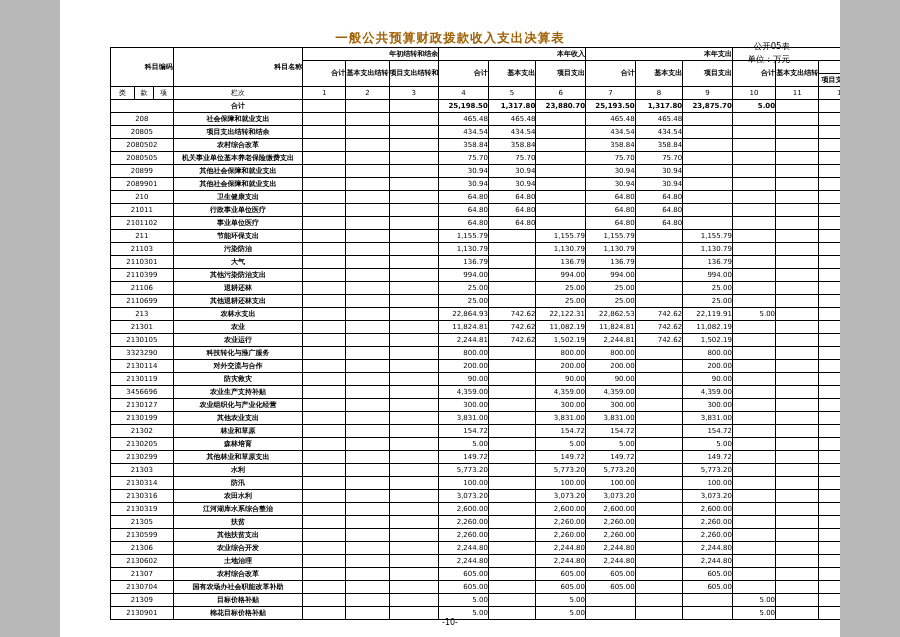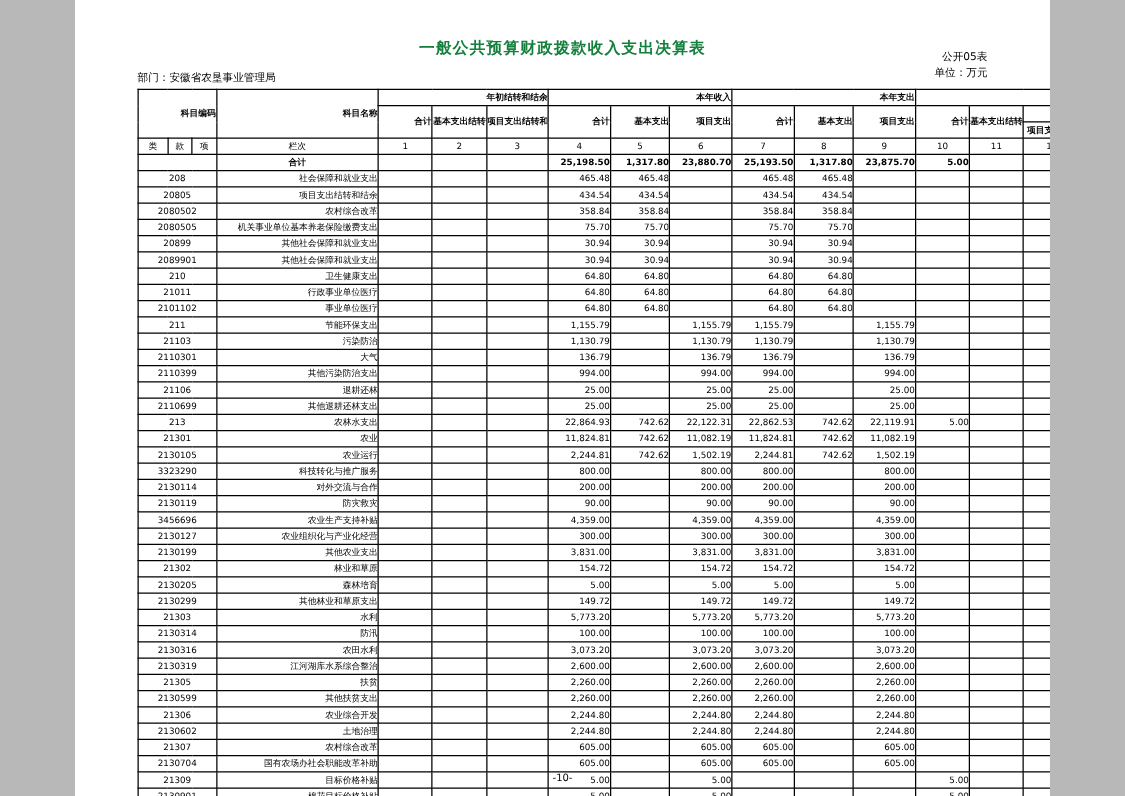--- a/index.html
+++ b/index.html
@@ -3,21 +3,21 @@
 <meta charset="utf-8">
 <style>
   html,body{margin:0;padding:0;background:#b8b8b8;}
   body{font-family:"DejaVu Sans","Liberation Sans",sans-serif;}
   .page{
     width:780px;height:637px;background:#fff;position:relative;
     box-sizing:border-box;padding:0;margin:0 auto;overflow:hidden;
   }
   .title{
     text-align:center;font-size:12.5px;font-weight:bold;letter-spacing:1px;
-    margin-top:30px;color:#15803d;font-family:Liberation Serif, serif;
+    margin-top:30px;color:#a16207;font-family:Liberation Serif, serif;
   }
   .form-code{
     position:absolute;right:50px;top:40px;font-size:8.5px;color:#000;text-align:right;line-height:1.5;
   }
   .dept-row{
     display:flex;justify-content:space-between;align-items:flex-end;
     margin:10px 50px 2px 50px;font-size:8.5px;
   }
   .dept-row .left{font-size:8.5px;}
   .dept-row .right{font-size:8.5px;text-align:right;line-height:1.4;}
@@ -25,21 +25,21 @@
     border-collapse:collapse;margin:0 50px;width:800px;
     table-layout:fixed;
   }
   table.main th, table.main td{
     border:1px solid #000;font-size:7px;padding:0;height:12px;
     color:#000;overflow:hidden;white-space:nowrap;
   }
   table.main th{font-weight:bold;text-align:right;vertical-align:middle;line-height:1.15;}
   .c-num{text-align:right;padding-right:2px;font-size:6.8px;font-family:"DejaVu Sans",sans-serif;}
   .c-code{text-align:center;padding-left:2px;font-size:6.8px;}
-  .c-name{text-align:right;padding-left:3px;font-size:7px;}
+  .c-name{text-align:center;padding-left:3px;font-size:7px;font-weight:bold;}
   .numrow td{text-align:center;font-size:6.8px;height:11px;}
   .totalrow td{font-weight:bold;}
   .footnote{
     position:absolute;left:50px;right:50px;bottom:24px;font-size:7px;line-height:1.4;
   }
   .pagenum{
     position:absolute;left:0;right:0;bottom:10px;text-align:center;font-size:8px;margin-top:20px;
   }
 </style>
 </head>
@@ -47,26 +47,20 @@
 
 <div class="page">
 
   <div class="form-code">
     <div>公开05表</div>
     <div>单位：万元</div>
   </div>
 
   <div class="title">一般公共预算财政拨款收入支出决算表</div>
 
-  <div class="dept-row">
-    <div class="left">
-      <span>部门：</span><span>安徽省农垦事业管理局</span>
-    </div>
-    <div class="right"></div>
-  </div>
 
   <table class="main">
     <colgroup>
       <col style="width:22px">
         <col style="width:18px">
         <col style="width:18px">
       <col style="width:120px">
       <col style="width:40px">
         <col style="width:40px">
         <col style="width:46px">

